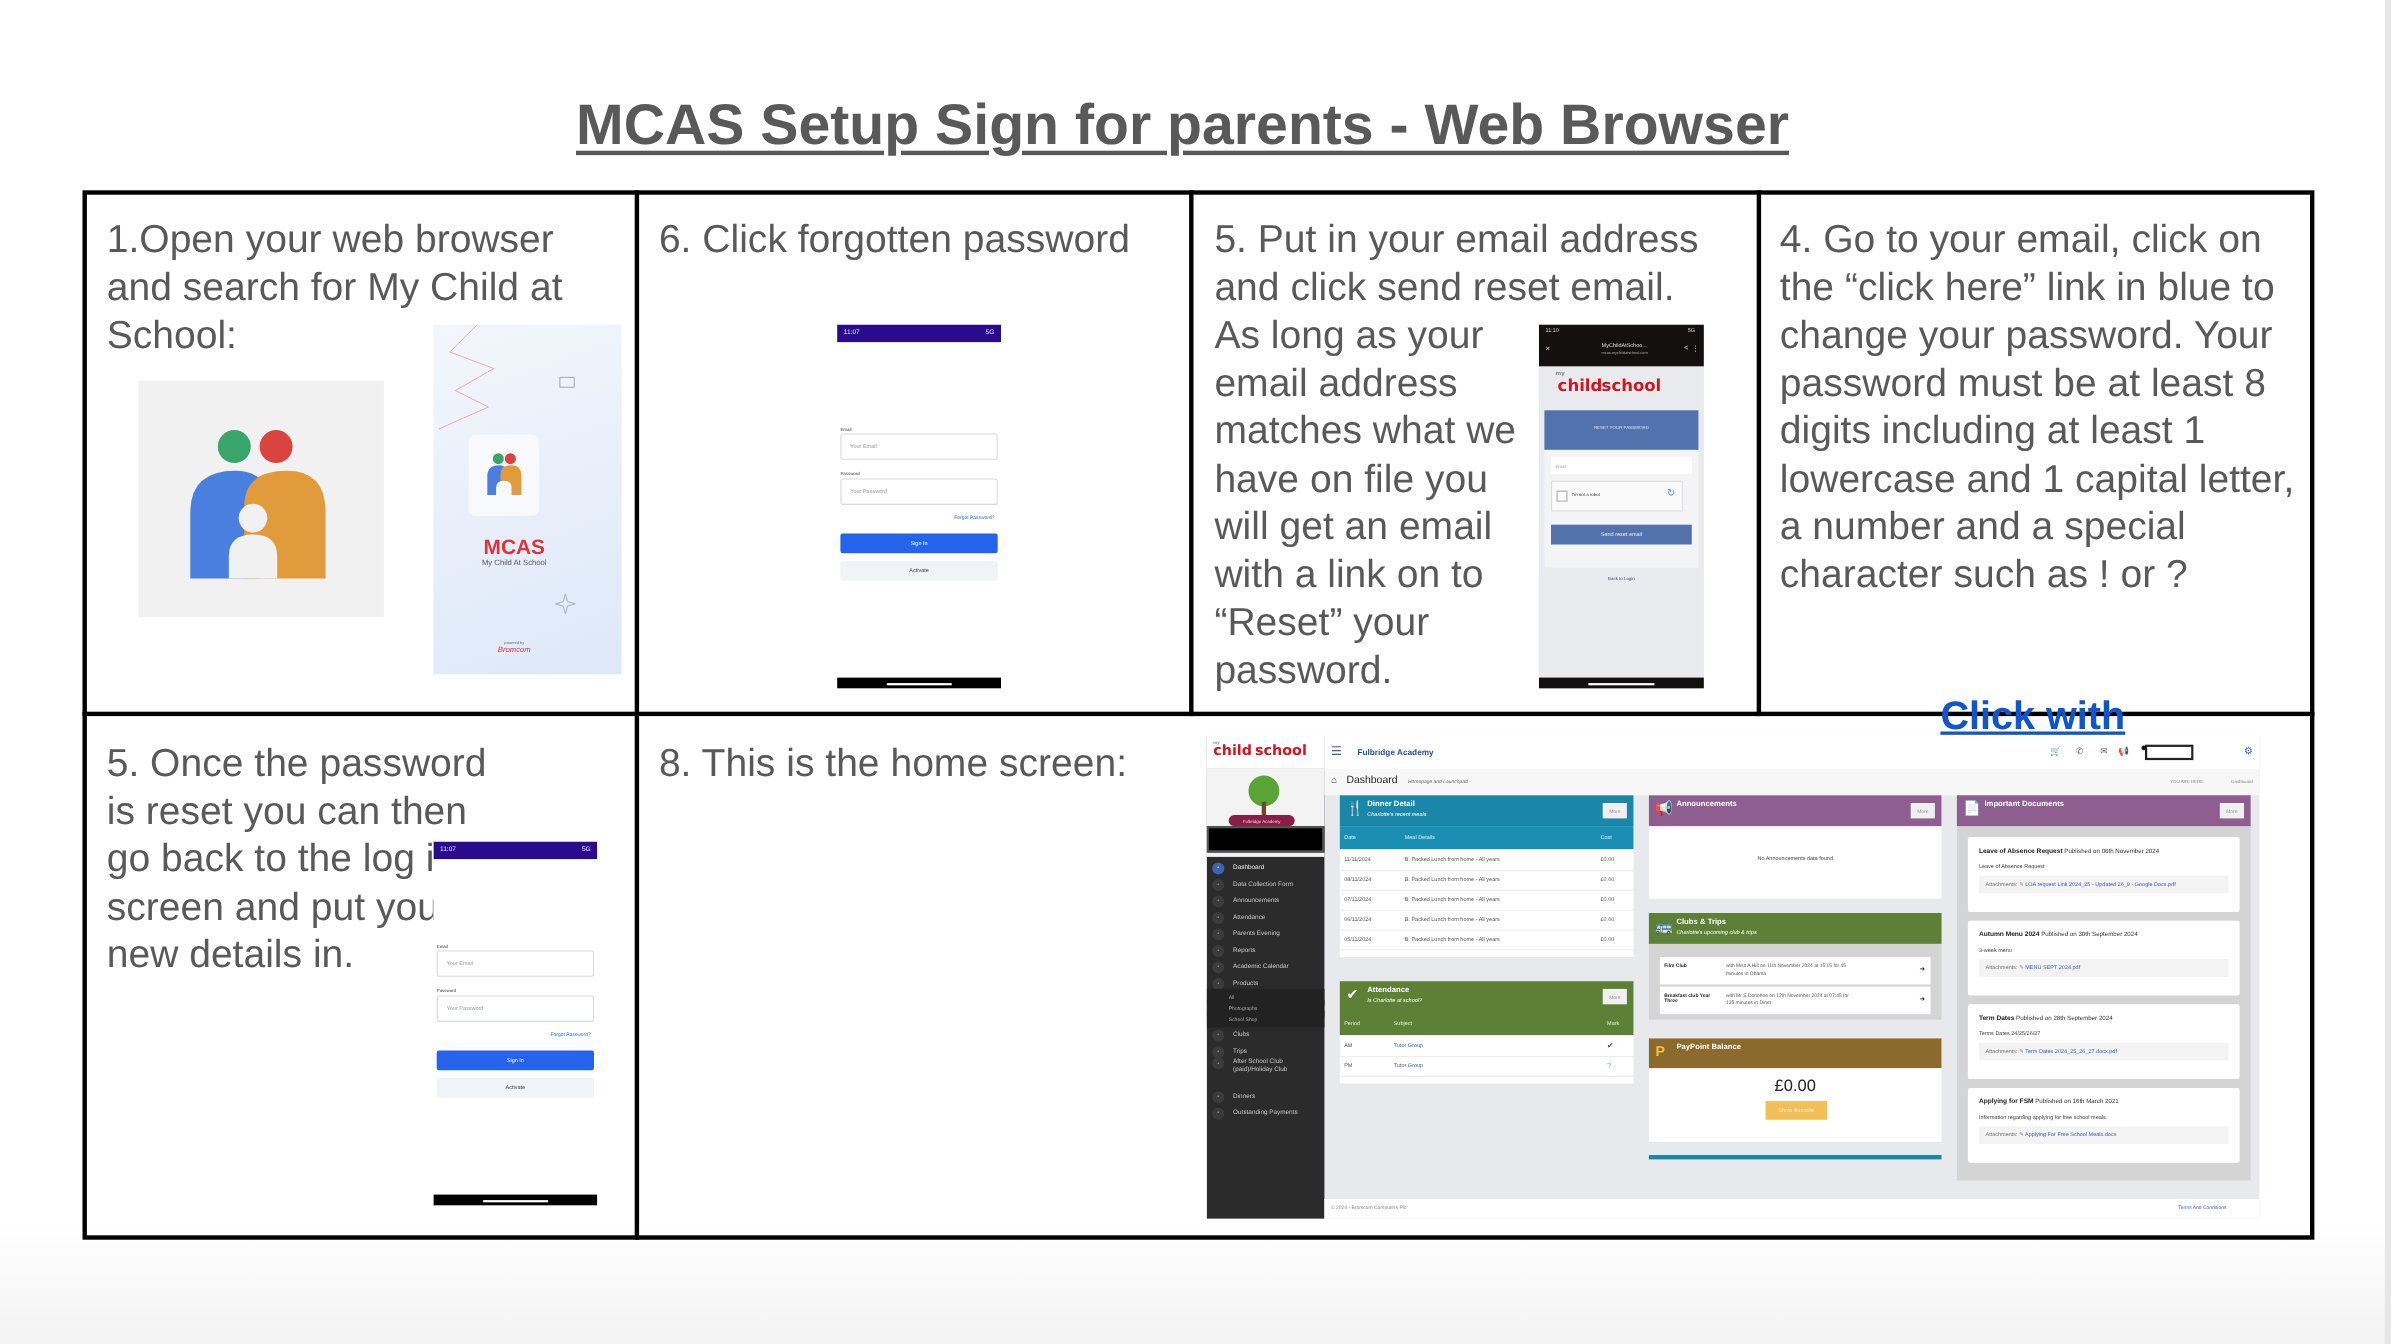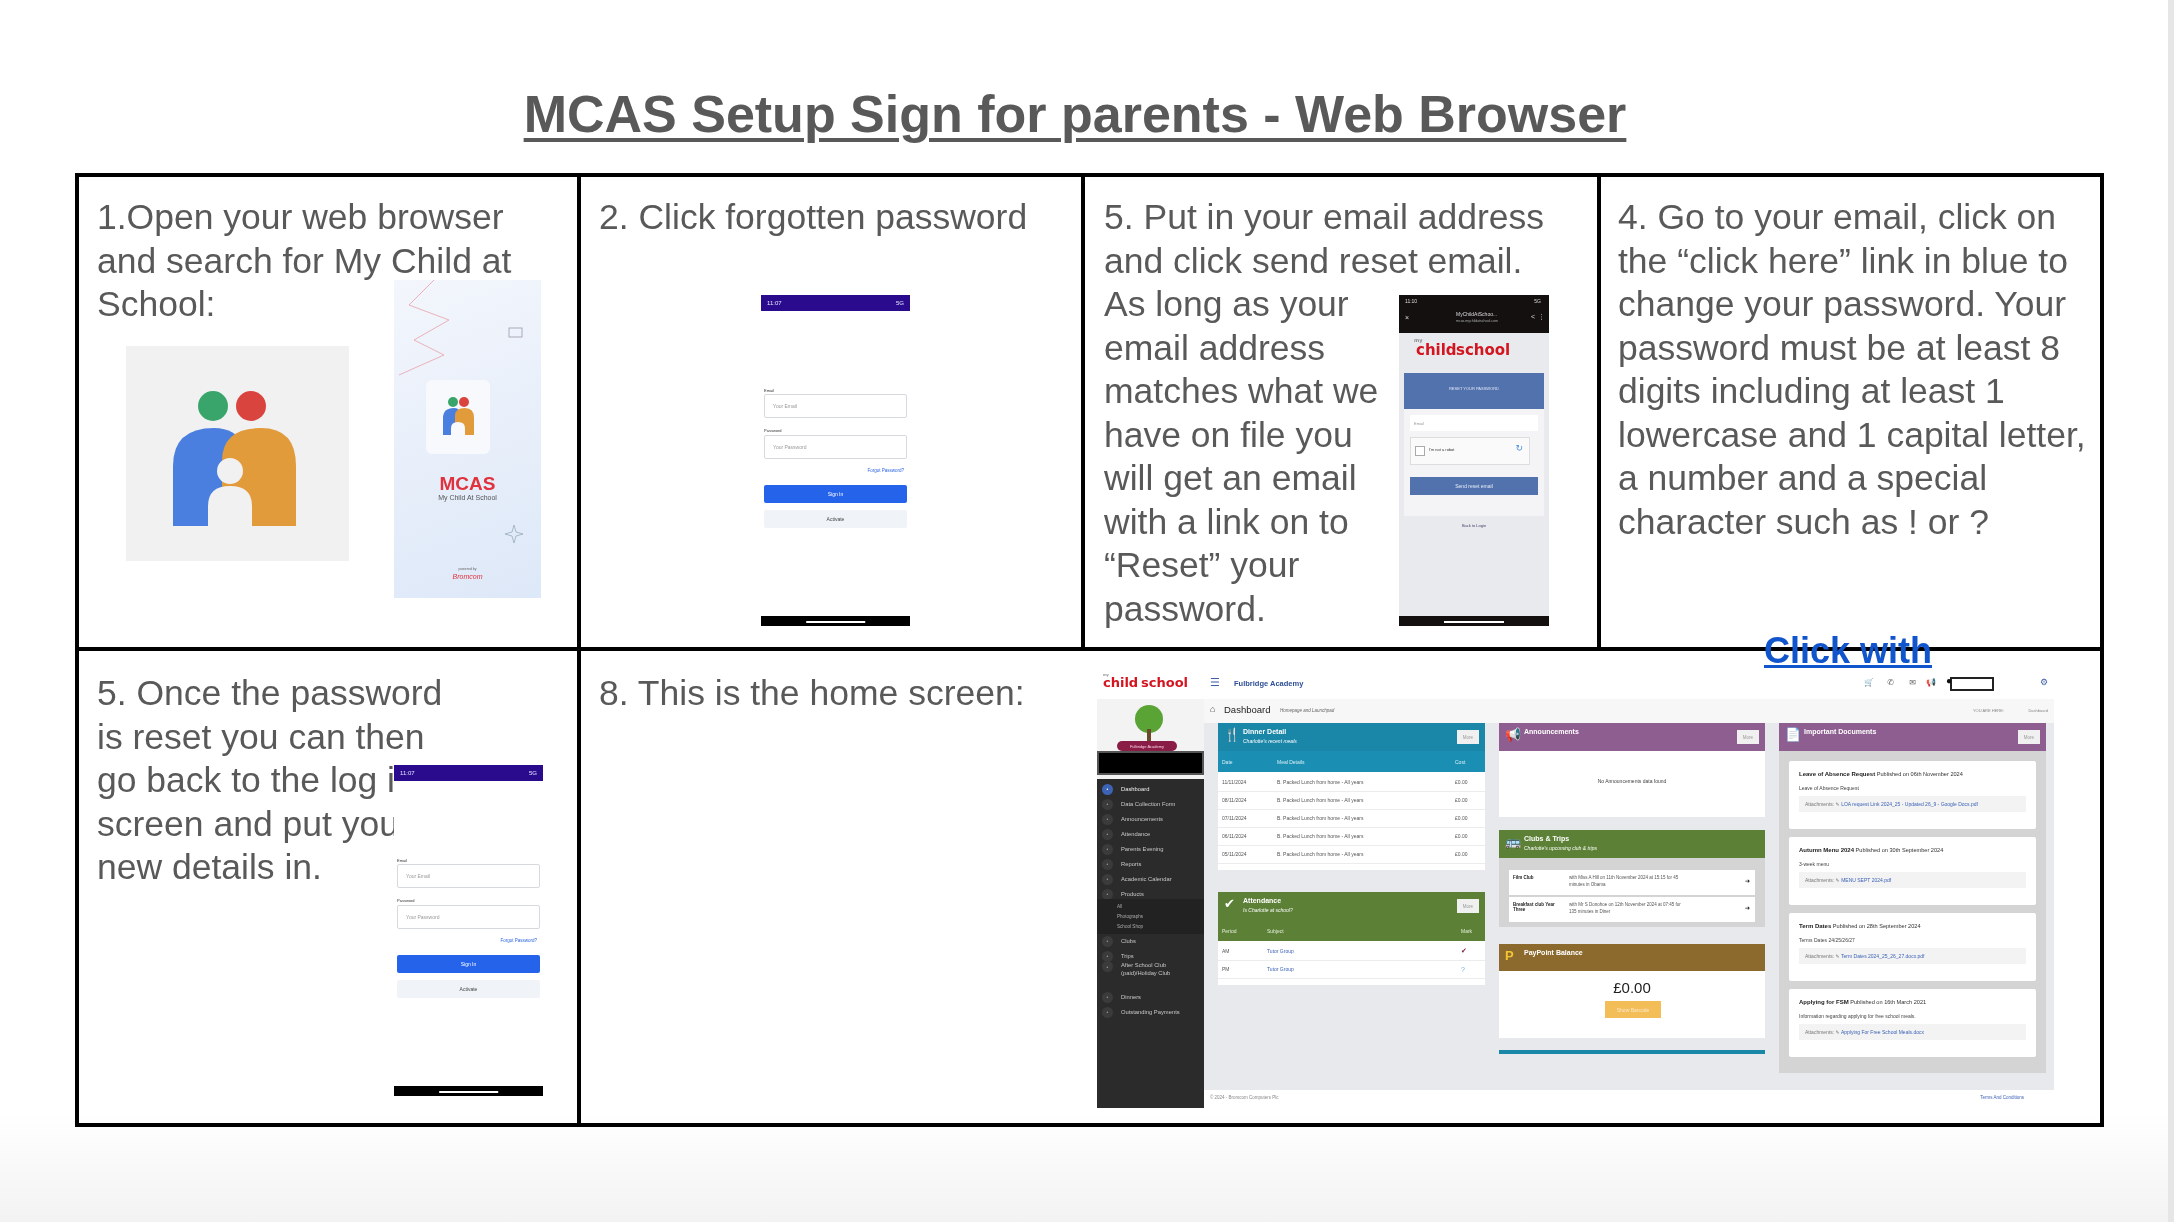--- a/index.html
+++ b/index.html
@@ -7,21 +7,21 @@
   .page-shade{position:absolute;left:0;right:0;bottom:0;height:110px;background:linear-gradient(to bottom,#ffffff,#f3f3f3);}
   .page-edge{position:absolute;right:0;top:0;width:6px;height:1222px;background:#e6e6e6;}
   .title{position:absolute;left:0;width:2150px;top:84px;text-align:center;font-size:52px;font-weight:bold;color:#595959;text-decoration:underline;text-decoration-thickness:4px;text-underline-offset:6px;}
   .grid{position:absolute;left:75px;top:173px;width:2029px;height:954px;border:4px solid #000;box-sizing:border-box;}
   .vline{position:absolute;background:#000;width:4px;}
   .hline{position:absolute;background:#000;height:4px;}
   .cell-text{position:absolute;font-size:35.5px;line-height:43.5px;color:#595959;}
   .link-big{position:absolute;font-size:36px;font-weight:bold;color:#1155cc;text-decoration:underline;}
   
   .app-logo{position:absolute;left:126px;top:346px;width:223px;height:215px;background:#f1f1f1;}
-  .splash{position:absolute;left:394px;top:280px;width:147px;height:318px;background:linear-gradient(160deg,#f3f6fc,#dde8f8);overflow:hidden;}
+  .splash{position:absolute;left:394px;top:295px;width:171px;height:318px;background:linear-gradient(160deg,#f3f6fc,#dde8f8);overflow:hidden;}
   
   .phone{position:absolute;background:#fff;overflow:hidden;}
   .status{background:#2a0b8e;color:#e8e4ff;font-size:6px;display:flex;justify-content:space-between;align-items:center;padding:0 6px;box-sizing:border-box;}
   .navbar{position:absolute;left:0;right:0;bottom:0;background:#000;}
   .navbar::after{content:"";position:absolute;left:50%;top:45%;width:40%;height:2px;background:#fff;transform:translateX(-50%);}
   .ph-label{position:absolute;font-size:4px;color:#333;}
   .ph-input{position:absolute;border:1px solid #d6d9de;border-radius:2px;font-size:5px;color:#999;padding-left:8px;box-sizing:border-box;display:flex;align-items:center;}
   .ph-link{position:absolute;font-size:4.5px;color:#2b63e0;}
   .ph-btn{position:absolute;font-size:5px;display:flex;align-items:center;justify-content:center;border-radius:2px;}
   
@@ -86,21 +86,21 @@
       <path d="M29 55 V36 Q29 28 39 28 Q48 28 48 38 V55 Z" fill="#e29b3b"></path>
       <path d="M25 55 V48 Q25 42 32 42 Q39 42 39 48 V55 Z" fill="#f7f9fd"></path>
     </svg>
   </div>
   <div style="position:absolute;left:0;width:147px;top:193px;text-align:center;font-size:19px;font-weight:bold;color:#e0323c;">MCAS</div>
   <div style="position:absolute;left:0;width:147px;top:214px;text-align:center;font-size:7px;color:#555;">My Child At School</div>
   <div style="position:absolute;left:0;width:147px;top:287px;text-align:center;font-size:3.5px;color:#666;">powered by</div>
   <div style="position:absolute;left:0;width:147px;top:293px;text-align:center;font-size:7px;font-style:italic;color:#e0323c;">Bromcom</div>
 </div>
 
-<div class="cell-text" style="left:599px;top:196px;width:470px;">2. Click forgotten password</div>
+<div class="cell-text" style="left:599px;top:196px;width:470px;">6. Click forgotten password</div>
 <div class="phone" style="left:761px;top:295px;width:149px;height:331px;">
   <div class="status" style="height:16px;">
     <span>11:07</span>
     <span>5G</span>
   </div>
   <div class="ph-label" style="left:3px;top:93px;">Email</div>
   <div class="ph-input" style="left:3px;top:99px;width:143px;height:24px;">Your Email</div>
   <div class="ph-label" style="left:3px;top:133px;">Password</div>
   <div class="ph-input" style="left:3px;top:140px;width:143px;height:24px;">Your Password</div>
   <div class="ph-link" style="right:6px;top:173px;">Forgot Password?</div>

